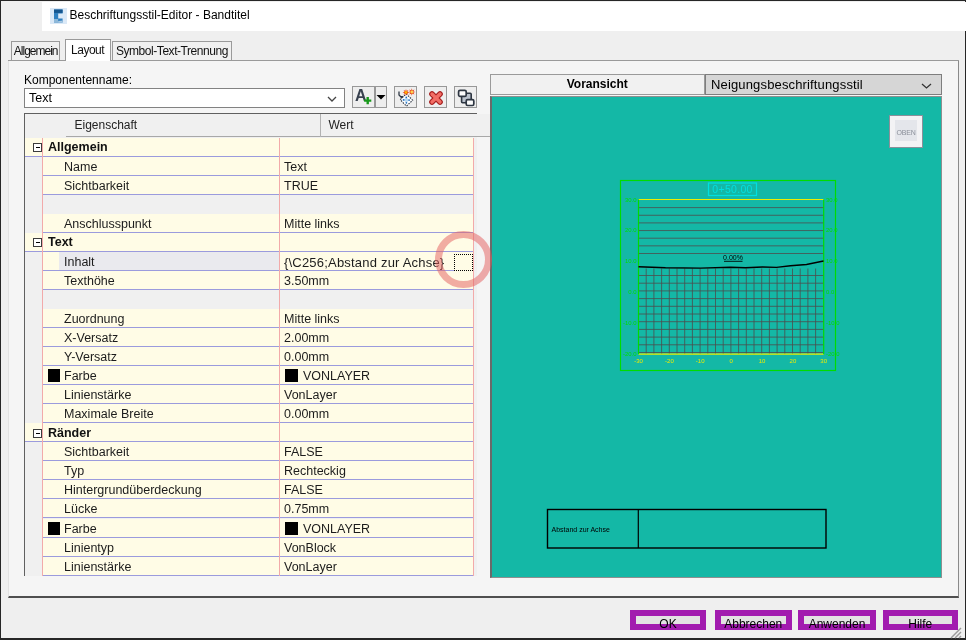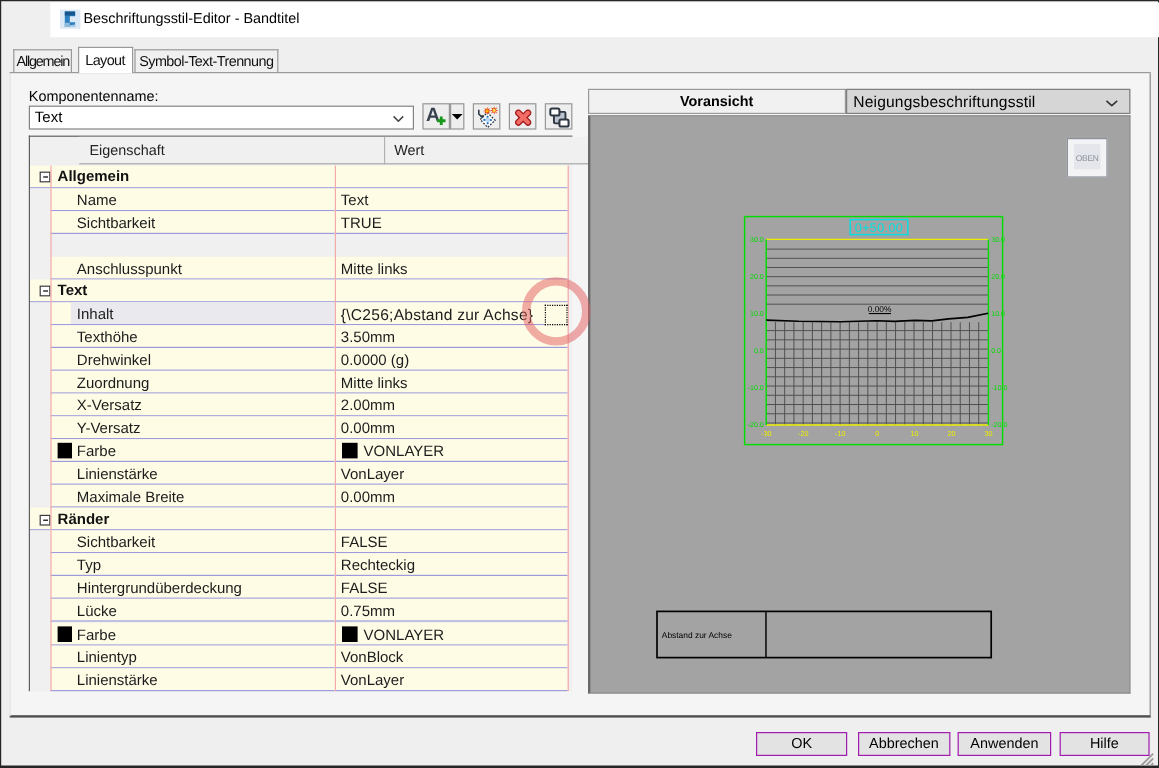--- a/index.html
+++ b/index.html
@@ -63,29 +63,29 @@
 .circle { position:absolute; left:434.5px; top:231px; width:57px; height:57px;
   border:7.5px solid rgba(229,98,98,0.52); border-radius:50%; z-index:50; }
 
 .vorans { position:absolute; left:489.5px; top:73.5px; width:215.5px; height:21px;
   background:#f1f1f1; border:1px solid #9a9a9a; font-size:12px; color:#000;
   text-align:center; line-height:19px;font-weight:bold; }
 .combo2 { position:absolute; left:705px; top:73.5px; width:237px; height:21px;
   background:#d6d6d6; border:1px solid #7e7e7e; font-size:13px; color:#000;
   line-height:19px; padding-left:5px; letter-spacing:0.15px; }
 .preview { position:absolute; left:489.5px; top:95.5px; width:452.5px; height:482px;
-  background:#a3a3a3; border:1px solid #8f8f8f; border-left:2px solid #6a6a6a; }
+  background:#14b8a6; border:1px solid #8f8f8f; border-left:2px solid #6a6a6a; }
 .oben { position:absolute; left:397.5px; top:18px; width:34px; height:33.5px;
   border:1.5px solid #8b909a; background:#f3f3f5; }
 .oben .in { position:absolute; left:4.5px; top:4.5px; width:22px; height:21px; background:#e4e6eb; }
 .oben .tx { position:absolute; left:0; top:13px; width:100%; text-align:center;
   font-size:7px; letter-spacing:-0.2px; color:#8b909a; }
 
 .btn { position:absolute; top:610px; height:19.5px; background:#e3e3e3;
-  border:1px solid #a21caf; font-size:12px; color:#000; text-align:center;
+  border:6px solid #a21caf; font-size:12px; color:#000; text-align:center;
   line-height:17.5px; }
 </style>
 </head>
 <body>
 <div class="frame"></div>
 <div class="titlebar">
  <div class="appicon">
   <svg width="17" height="16" viewBox="0 0 17 16" style="position:absolute;left:0;top:0">
    <path d="M4 1.5 h8.6 v4 h-4.4 v5 h4.4 v4 h-8.6 Z" fill="#2e7fc0"></path>
    <path d="M4 1.5 h8.6 v3.4 h-8.6 Z" fill="#15568f"></path>
@@ -209,27 +209,20 @@
  <div class="selhl"></div>
  <div class="ptxt">Inhalt</div>
  <div class="vtxt" style="font-size:13px; letter-spacing:0.2px;">{\C256;Abstand zur Achse}</div>
 </div>
 <div class="row" style="top:270.85px">
  <div class="gut"></div>
  <div class="pcell"></div>
       <div class="vcell"></div>
  <div class="ptxt">Texthöhe</div>
  <div class="vtxt">3.50mm</div>
-</div>
-<div class="row" style="top:289.90px">
- <div class="gut"></div>
- <div class="pcell"></div>
-      <div class="vcell"></div>
- <div class="ptxt">Drehwinkel</div>
- <div class="vtxt">0.0000 (g)</div>
 </div>
 <div class="row" style="top:308.95px">
  <div class="gut"></div>
  <div class="pcell"></div>
       <div class="vcell"></div>
  <div class="ptxt">Zuordnung</div>
  <div class="vtxt">Mitte links</div>
 </div>
 <div class="row" style="top:328.00px">
  <div class="gut"></div>

